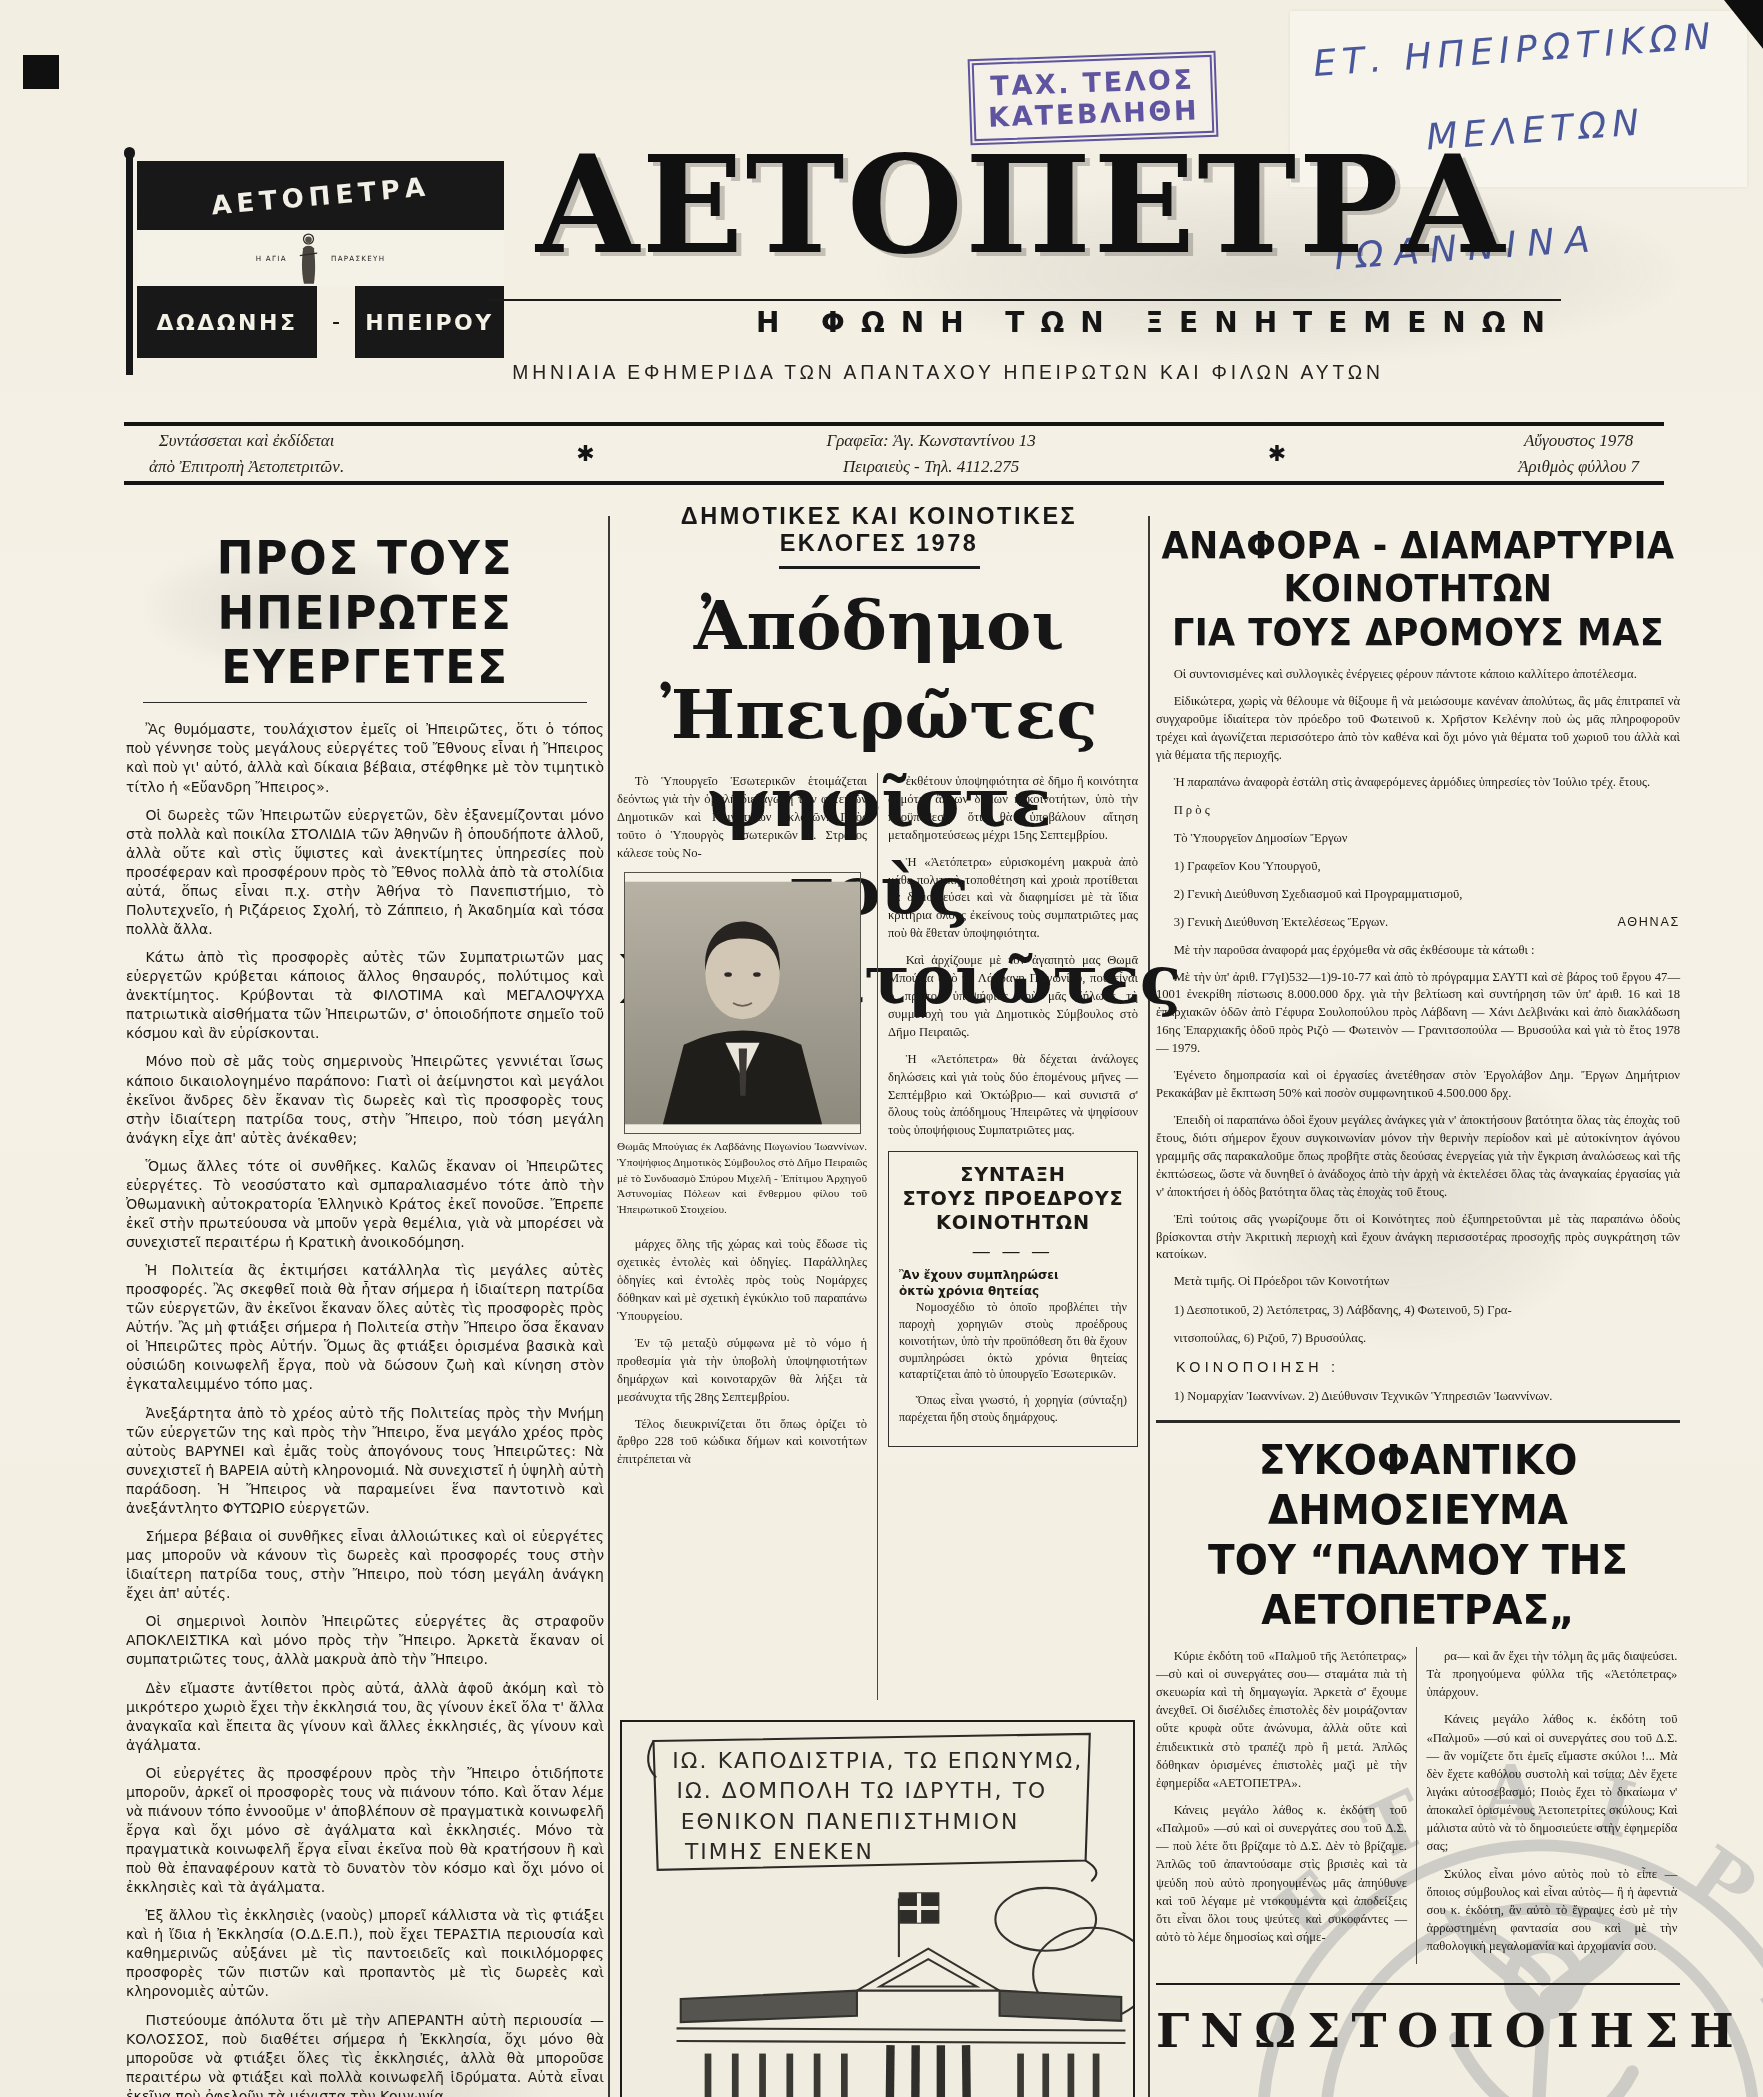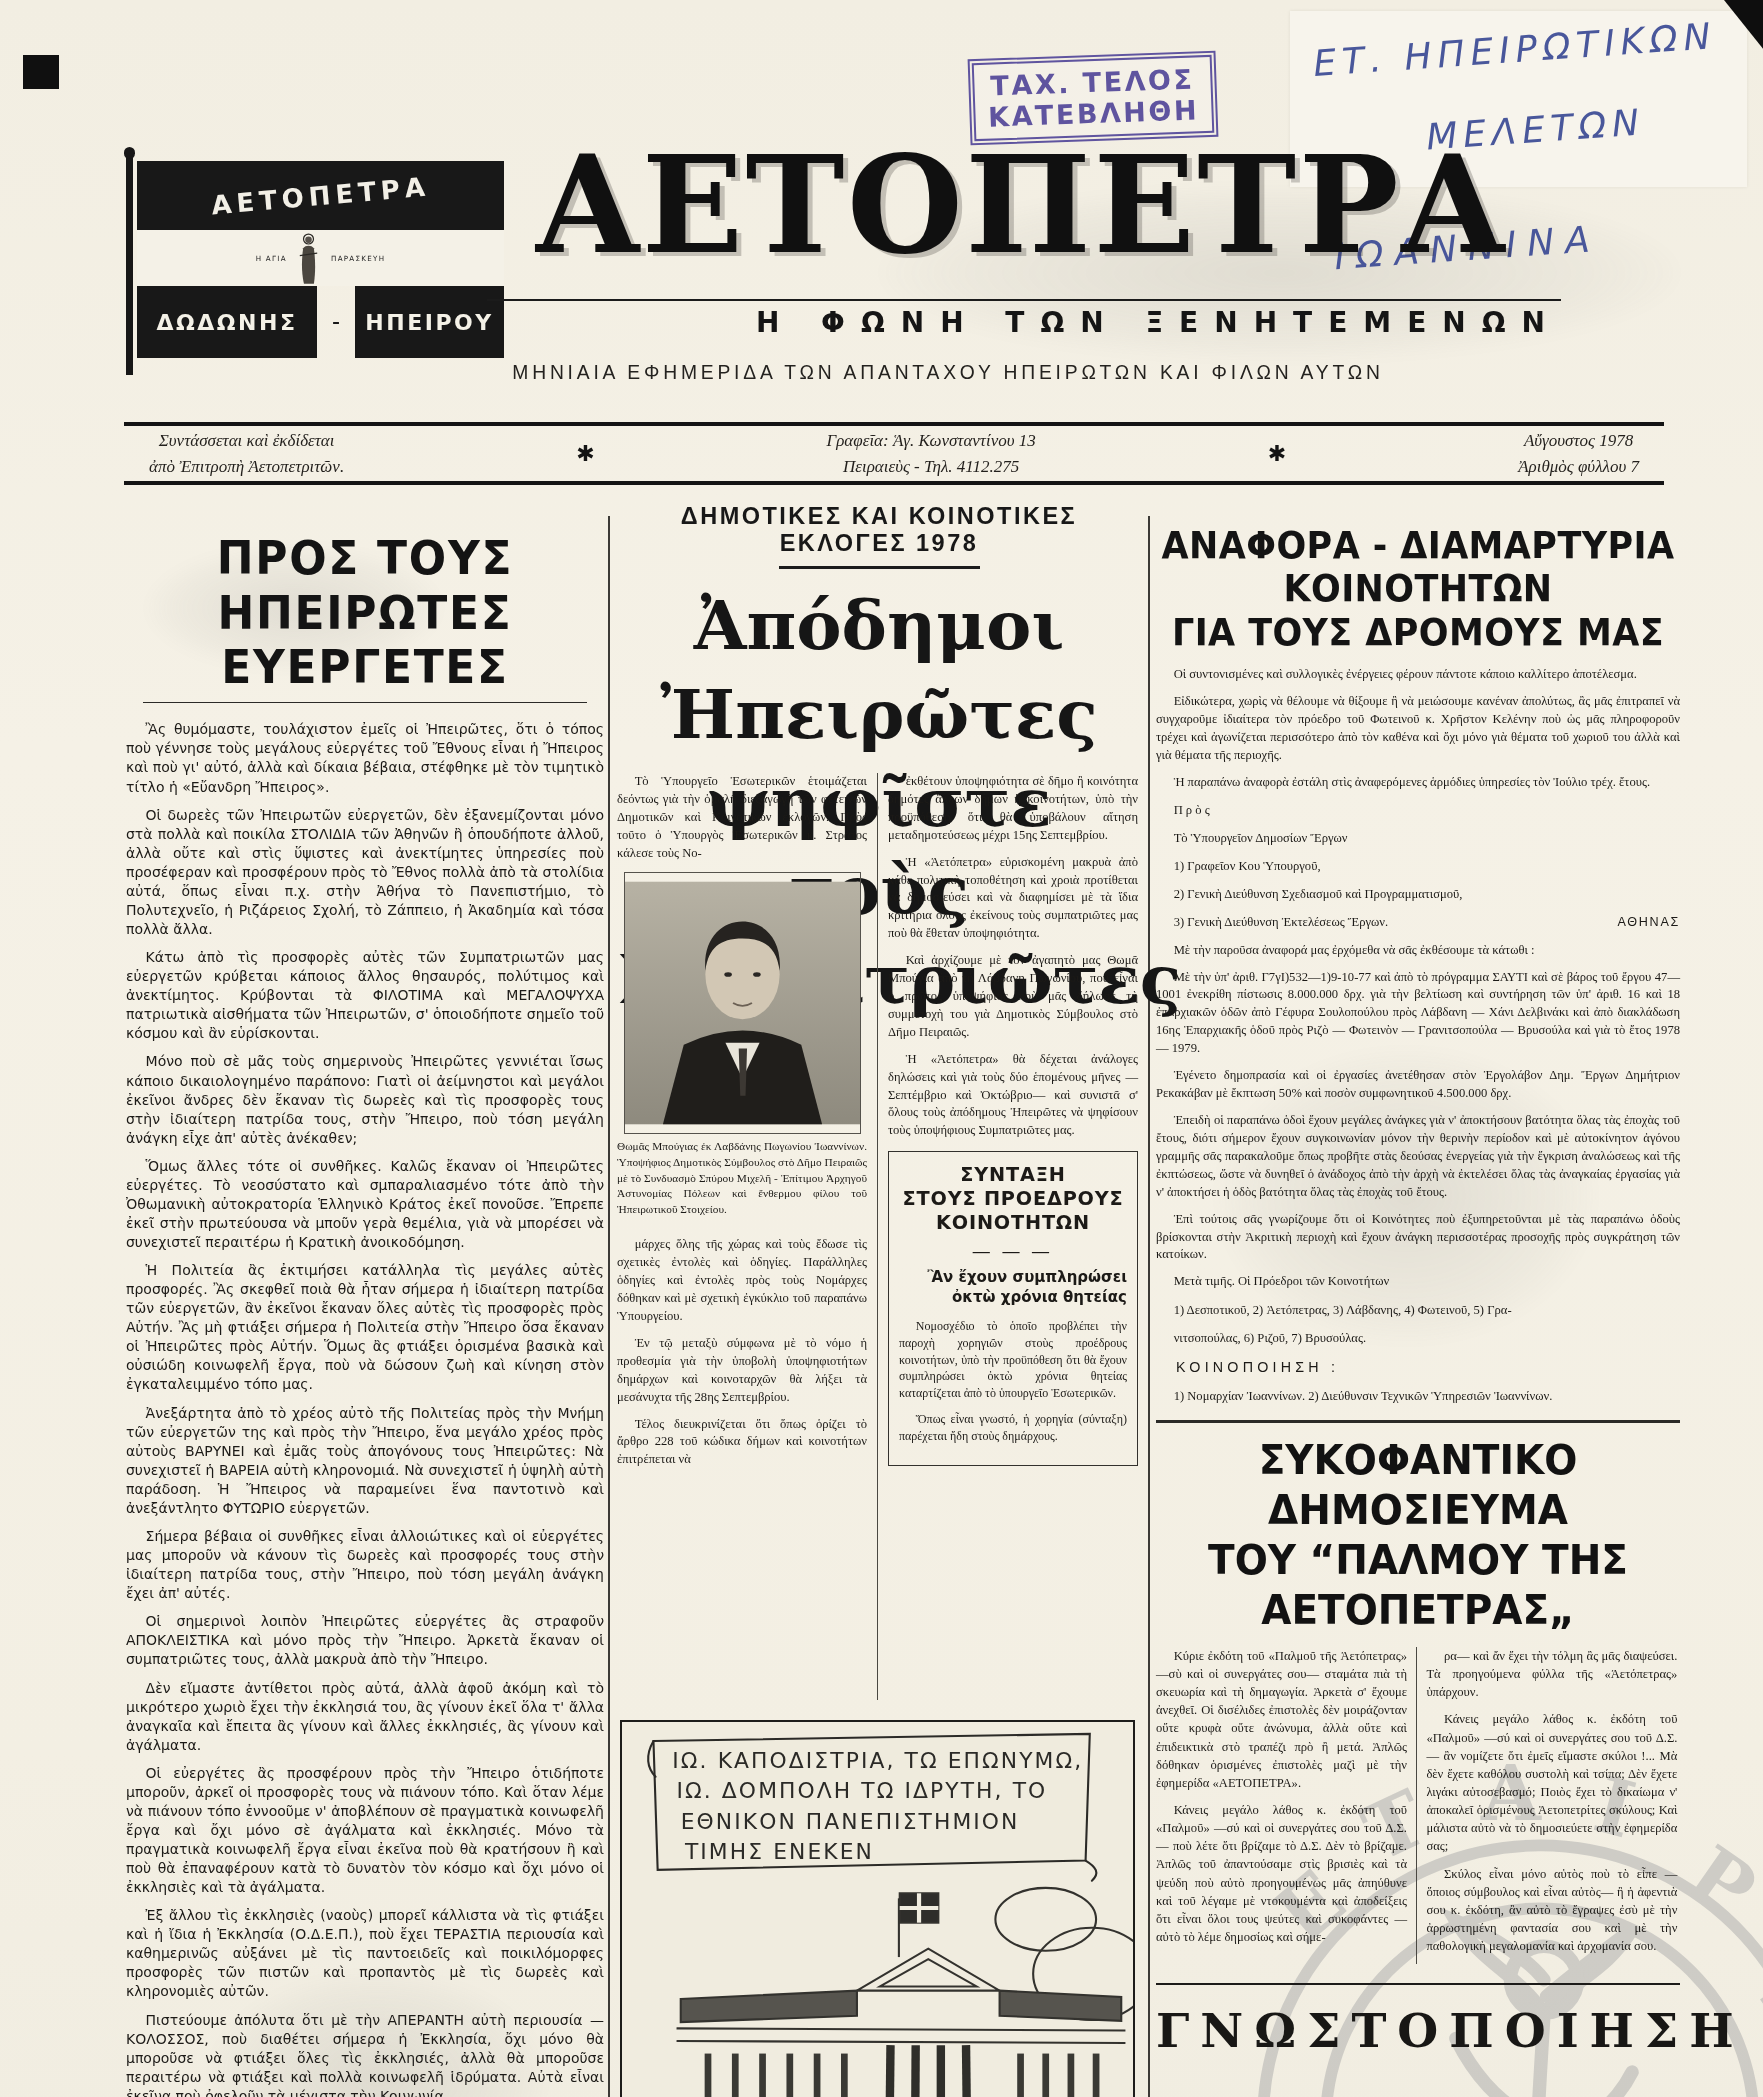--- a/index.html
+++ b/index.html
@@ -58,21 +58,21 @@
   .kicker-bar{width:201px;height:2.5px;background:#1c1c1c;margin:9.2px auto 12.6px auto;}
   .c-headline{text-align:center;font-family:"DejaVu Serif",serif;font-weight:bold;font-size:68px;line-height:1.3;color:#161616;}
   .subcols{position:absolute;left:0;top:270px;width:524px;height:927px;display:flex;overflow:hidden;}
   .subcol{width:250px;font-size:12.6px;line-height:1.42;}
   .subcol + .subcol{margin-left:10px;padding-left:10px;border-left:1.3px solid #4a4842;}
   .photo{width:235px;height:260px;border:1.7px solid #55524c;display:block;margin:4.2px auto 5.9px auto;}
   .photo-caption{font-size:11.3px;line-height:1.38;text-align:justify;margin-bottom:19px;}
   .pension-box{border:1.7px solid #33312d;padding:11px 10px;margin-top:11px;}
   .pension-h{text-align:center;font-family:"DejaVu Sans",sans-serif;font-weight:bold;font-size:19.3px;line-height:1.25;letter-spacing:0.8px;}
   .pension-dash{text-align:center;font-weight:bold;font-size:17px;letter-spacing:4.2px;margin:4.2px 0;}
-  .pension-sub{text-align:right;font-family:"DejaVu Sans",sans-serif;font-weight:bold;font-size:15px;line-height:1.3;margin-bottom:11px;}
+  .pension-sub{text-align:left;font-family:"DejaVu Sans",sans-serif;font-weight:bold;font-size:12px;line-height:1.3;}
   .pension-box p{font-size:12px;line-height:1.4;}
   .cartoon{position:absolute;left:3.4px;top:1217px;width:511px;height:596px;border:2.9px solid #1d1c1a;background:#f0ecdf;}
   .cartoon svg{width:100%;height:100%;display:block;}
   .col-right{left:1156px;top:526px;width:524px;font-size:12.6px;line-height:1.42;}
   .hl-right{font-family:"DejaVu Sans",sans-serif;font-weight:bold;font-size:35px;line-height:1.2;
     text-align:center;letter-spacing:0.4px;color:#141414;transform:scaleY(1.04);margin-bottom:14.3px;}
   .addr{margin:0;text-indent:0;line-height:1.5;}
   .addr-row{display:flex;justify-content:space-between;}
   .athinas{font-family:"Liberation Sans",sans-serif;letter-spacing:1.7px;}
   .center-line{text-align:center;text-indent:0;}

